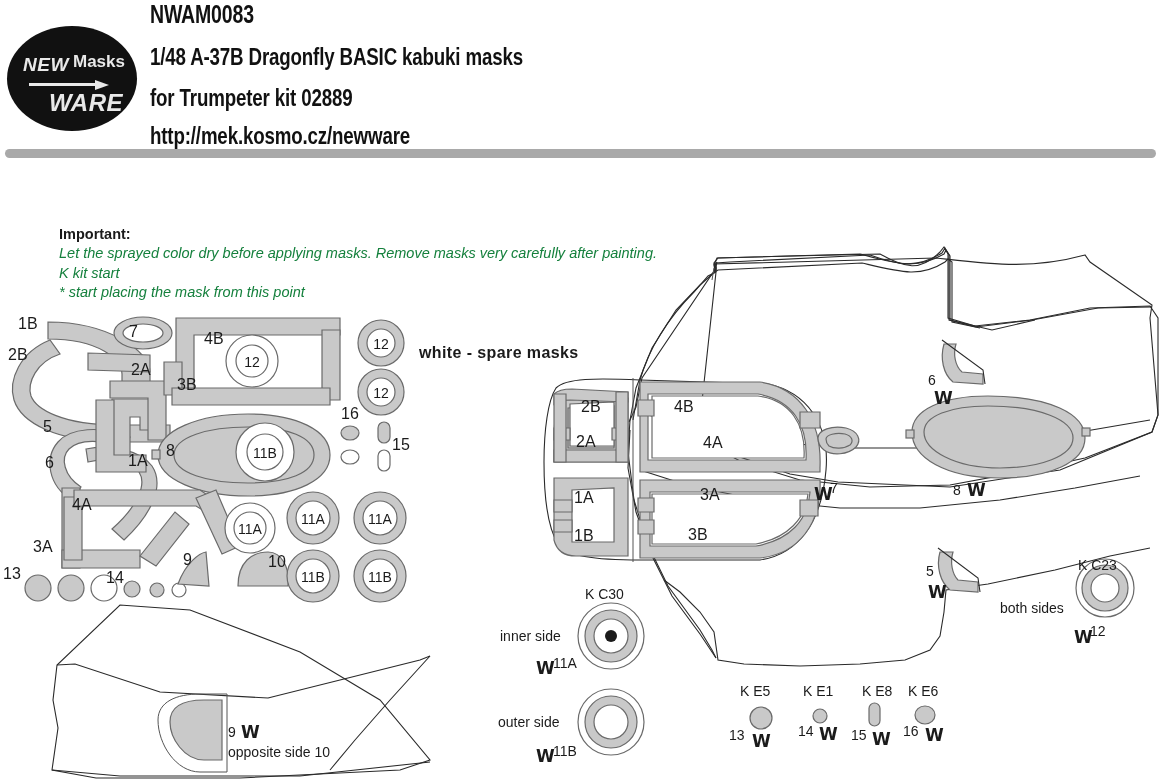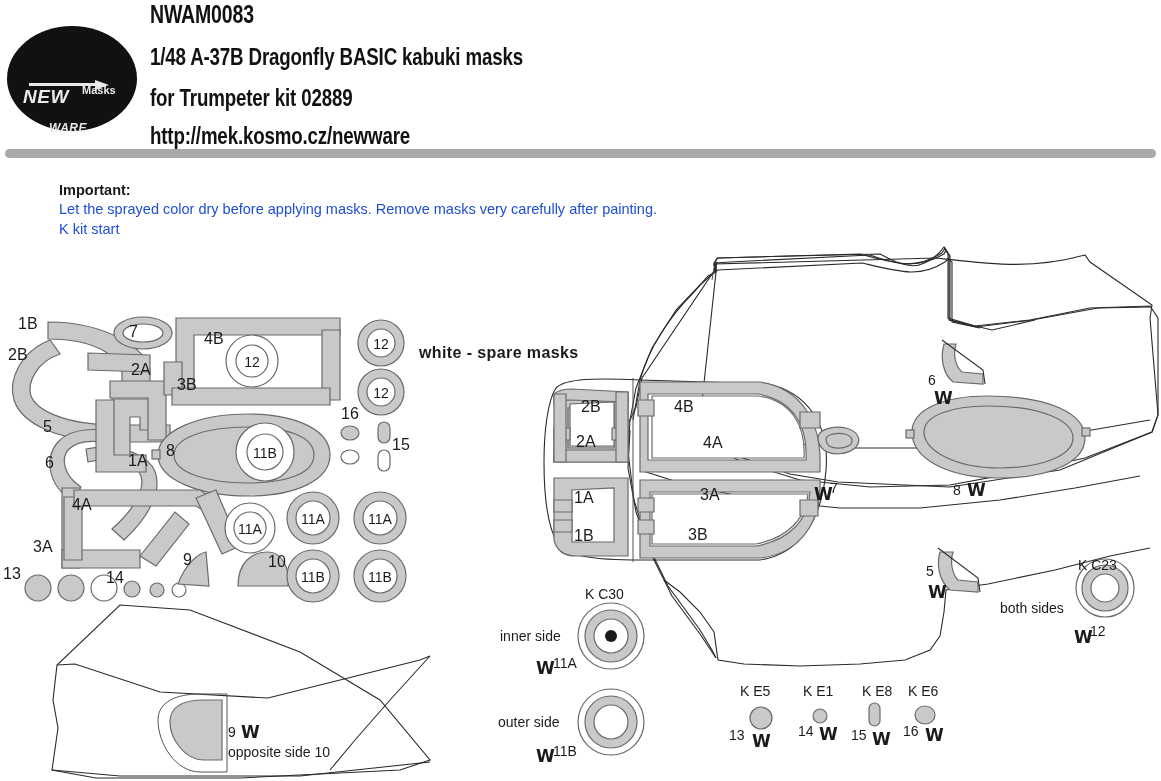--- a/index.html
+++ b/index.html
@@ -28,36 +28,36 @@
   #title1{left:150px;top:43px;font-size:24px;}
   #title2{left:150px;top:84px;font-size:24px;}
   #url{left:150px;top:122px;font-size:24px;}
 
   #logo{
     position:absolute;left:7px;top:26px;width:130px;height:105px;
     background:#111111;border-radius:50%/50%;
     box-shadow:0 0 0 0 #000;
   }
   #logo .lg{position:absolute;color:#e9e9e9;font-weight:bold;font-style:italic;
-    font-family:"Liberation Sans", sans-serif;margin-top:32px;}
+    font-family:"Liberation Sans", sans-serif;}
   #logo .lg-new{left:16px;top:28px;font-size:19px;letter-spacing:0.5px;}
-  #logo .lg-masks{left:75px;top:26px;font-size:11px;font-style:normal;}
-  #logo .lg-ware{left:42px;top:63px;font-size:12px;letter-spacing:0.5px;}
+  #logo .lg-masks{left:66px;top:26px;font-size:17px;font-style:normal;}
+  #logo .lg-ware{left:42px;top:63px;font-size:24px;letter-spacing:0.5px;}
   #logo .lg-arrow{position:absolute;left:22px;top:54px;width:86px;height:9px;}
   #logo .lg-arrow i{position:absolute;left:0;top:3px;width:70px;height:3px;background:#e9e9e9;display:block;}
   #logo .lg-arrow b{position:absolute;left:66px;top:0px;width:0;height:0;
      border-top:5px solid transparent;border-bottom:5px solid transparent;border-left:14px solid #e9e9e9;}
 
   #divider{position:absolute;left:5px;top:149px;width:1151px;height:9px;
      background:#a9a9a9;border-radius:5px;}
 
   
   #instructions{position:absolute;left:59px;top:181px;width:760px;}
-  #instructions .ln{font-size:14.5px;line-height:19.3px;color:#1d4ed8;white-space:nowrap;}
-  #instructions .ttl{font-weight:bold;font-size:14.5px;line-height:19.3px;}
+  #instructions .ln{font-size:14.5px;line-height:19.3px;color:#15803d;white-space:nowrap;font-style:italic;}
+  #instructions .ttl{font-weight:bold;font-size:14.5px;line-height:19.3px;margin-top:44px;}
   .wmark{font-weight:bold;font-size:15px;font-family:"DejaVu Sans",sans-serif;}
 
   
   #art{position:absolute;left:0;top:0;width:1161px;height:781px;}
   text{font-family:"Liberation Sans", sans-serif;fill:#1b1b1b;}
   .lbl{font-size:16px;}
   .lbl-sm{font-size:14px;}
   .lbl-w{font-size:17px;font-weight:bold;font-family:"DejaVu Sans",sans-serif;}
   .lbl-bold{font-size:16px;font-weight:bold;letter-spacing:.4px;}
   .mask{fill:#c9c9c9;stroke:#6a6a6a;stroke-width:1.2;}
@@ -85,20 +85,21 @@
   <div class="hdr-text" id="title1">1/48  A-37B Dragonfly BASIC kabuki masks</div>
   <div class="hdr-text" id="title2">for Trumpeter kit 02889</div>
   <div class="hdr-text" id="url">http://mek.kosmo.cz/newware</div>
 
   <div id="divider"></div>
 
   <div id="instructions">
     <div class="ttl">Important:</div>
     <div class="ln">Let the sprayed color dry before applying masks. Remove masks very carefully after painting.</div>
     <div class="ln">K kit start</div>
+    <div class="ln">*  start placing the mask from this point</div>
   </div>
 
   <svg id="art" viewBox="0 0 1161 781">
 
     <g>
 
       <path class="mask" d="M48,322 C110,322 150,352 150,372 L150,384 L122,384 L122,374 C122,360 100,339 48,339 Z"></path>
       <path class="mask" d="M50,340 C20,352 8,380 14,400 C21,422 55,442 118,442 L118,425 C62,425 36,409 31,396 C27,383 36,362 60,354 Z"></path>
       <path class="mask" d="M88,353 L88,370 L150,372 L150,355 Z"></path>
       <path class="mask" d="M118,425 L118,442 L170,442 L170,425 Z"></path>

